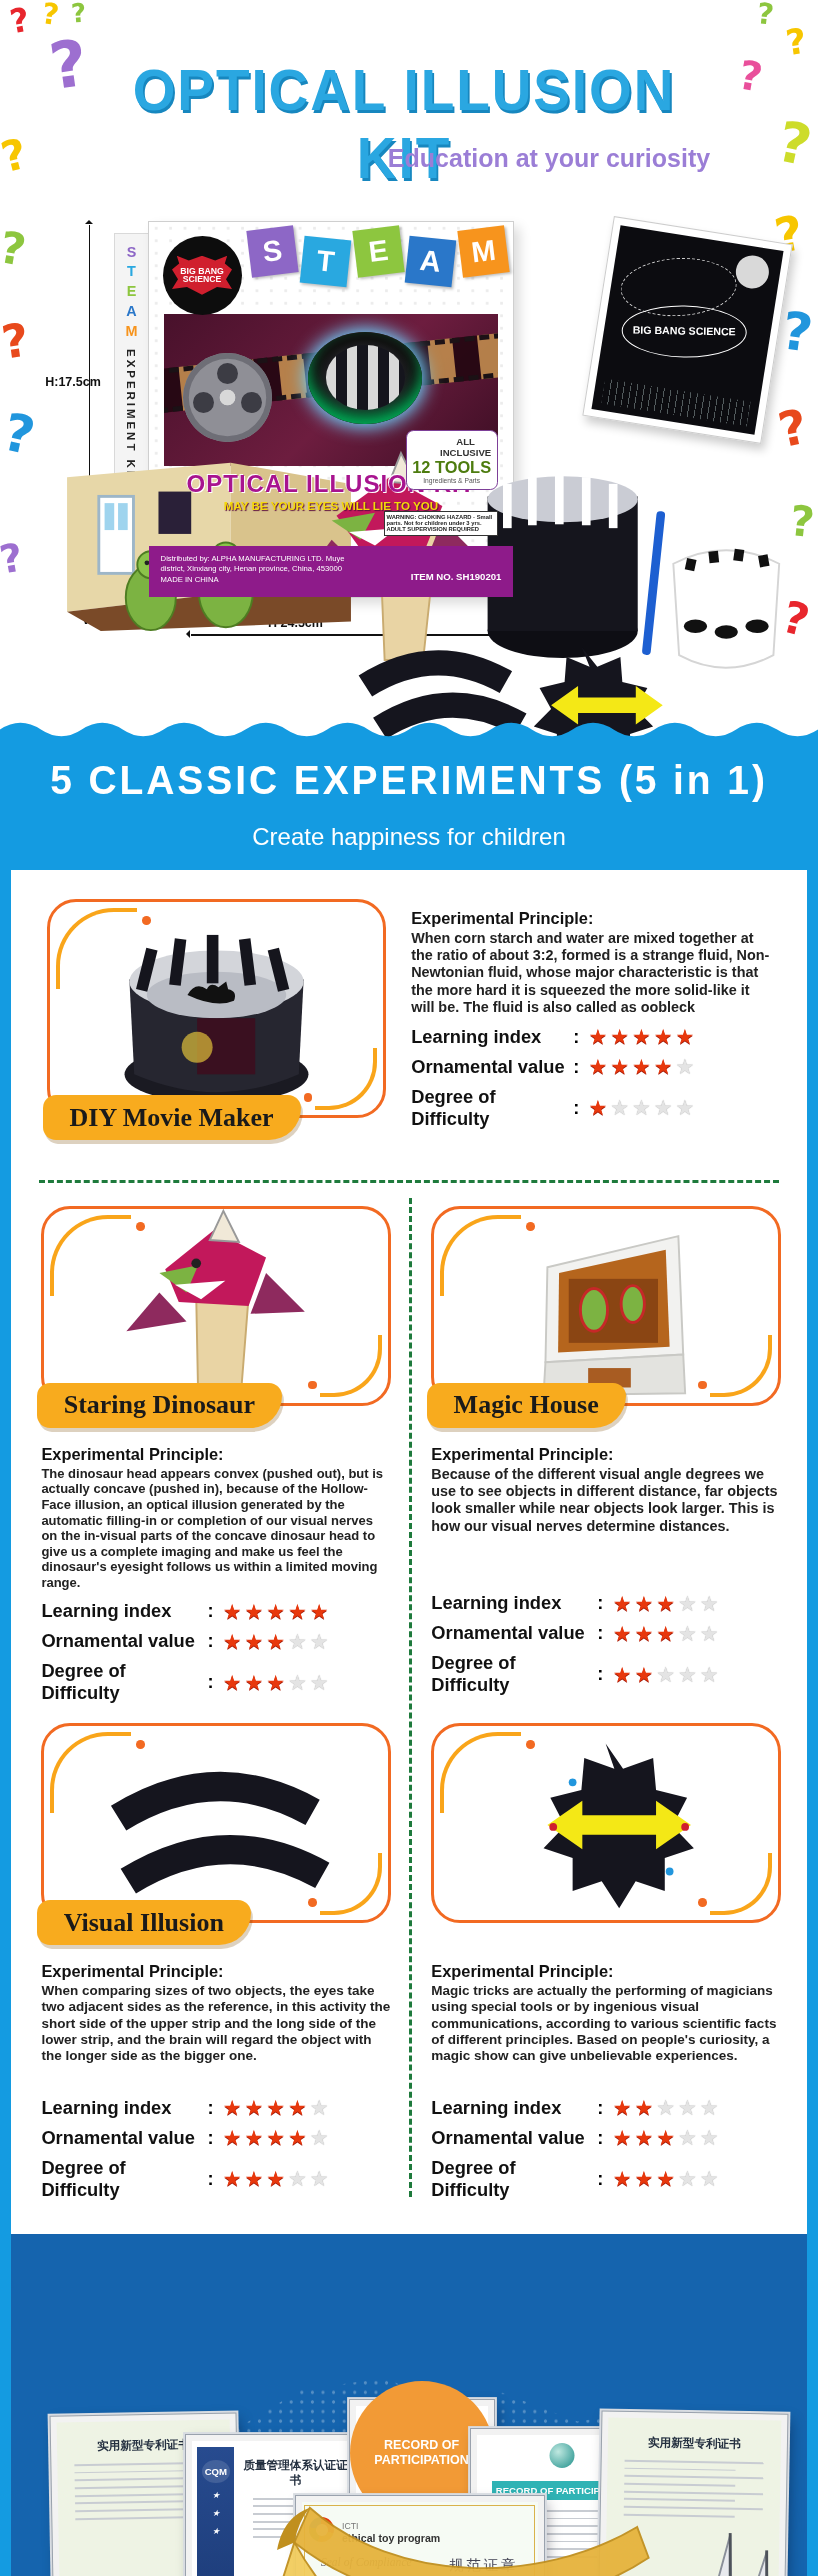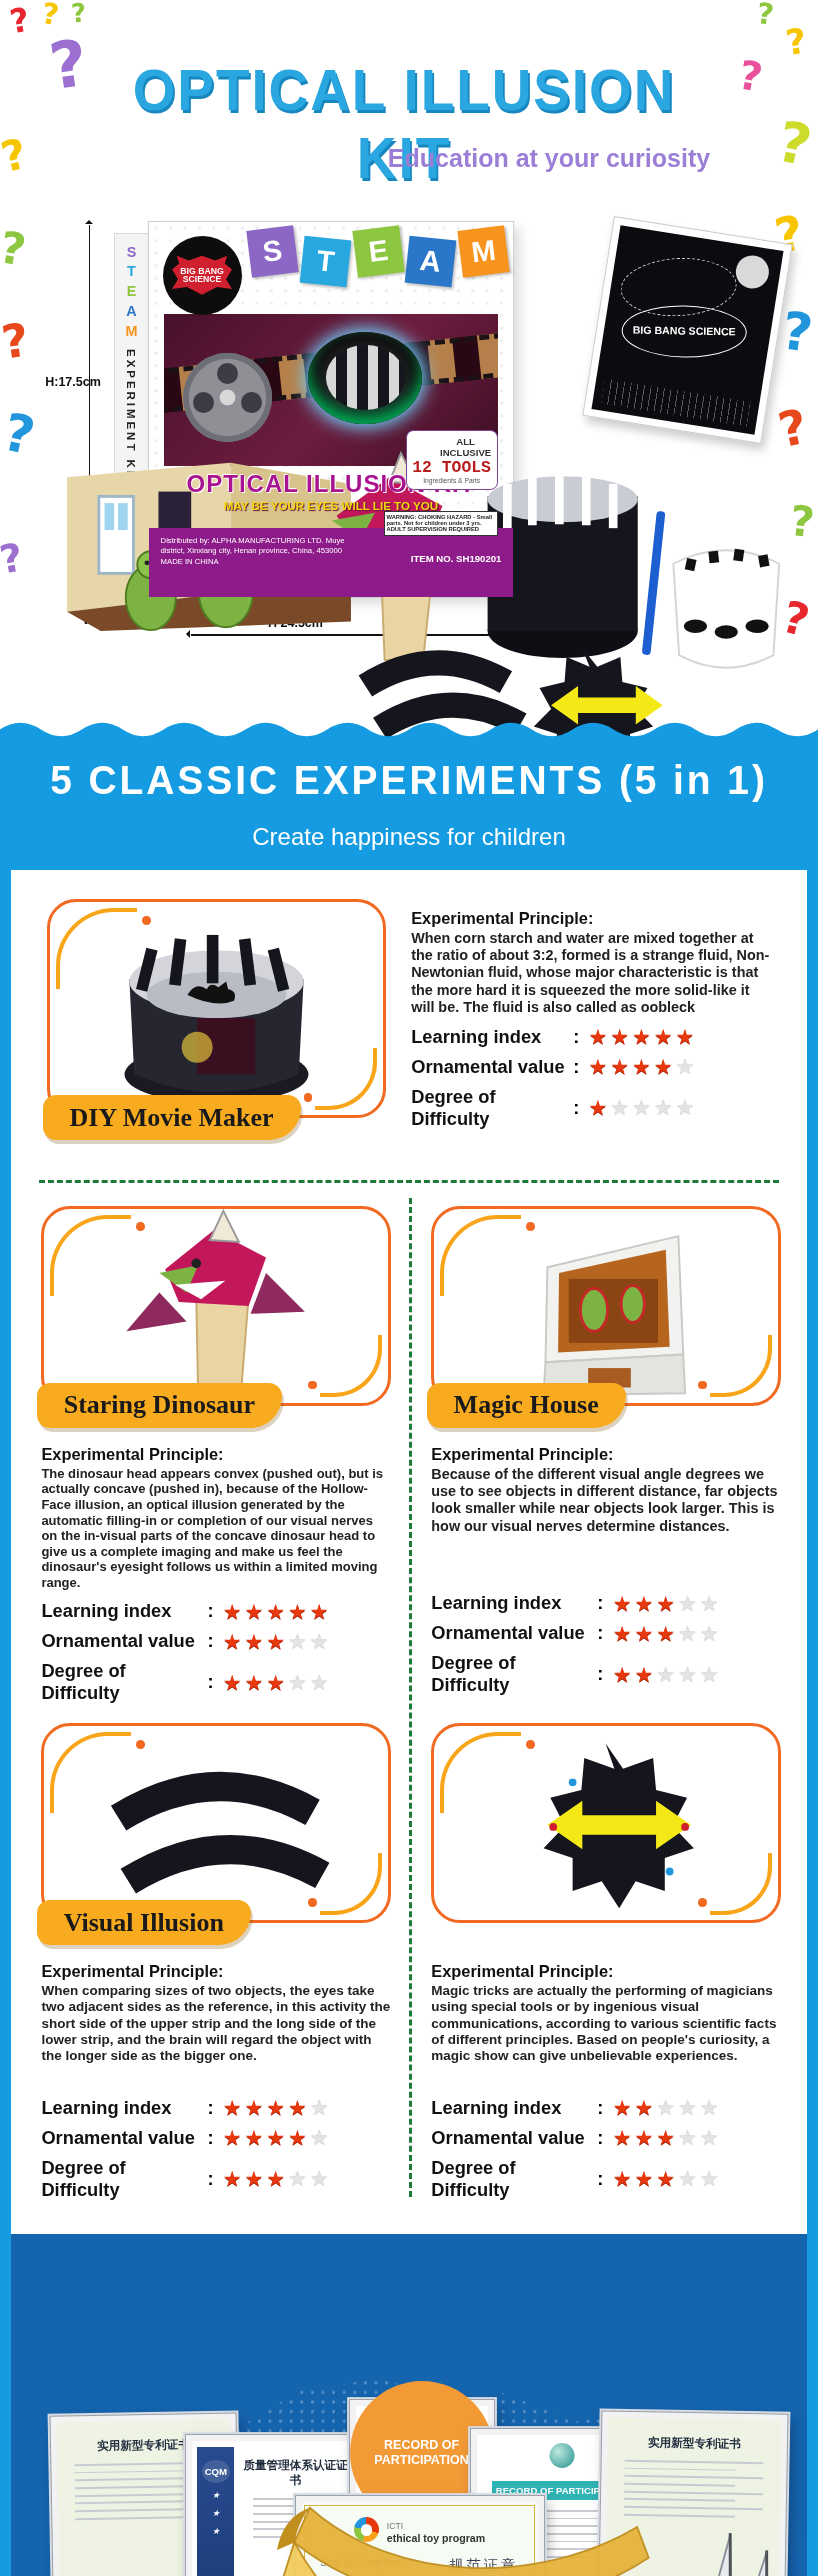--- a/index.html
+++ b/index.html
@@ -49,25 +49,25 @@
   .reel { position:absolute; top:39px; left:19px; width:89px; height:89px; border-radius:50%;
     background:radial-gradient(circle,#d8d8d8 12%,#8f8f96 13% 100%); box-shadow:inset 0 0 0 5.8px #6e6e76;}
   .reel i{ position:absolute; width:21px; height:21px; border-radius:50%; background:#3c3c44;}
   .ptitle { position:absolute; top:248px; left:0; right:0; text-align:center; font-size:24px; font-weight:900;
     color:#a8148f; letter-spacing:1px; text-shadow:1px 1px 0 #fff,-1px -1px 0 #fff; z-index:2;}
   .ptag { position:absolute; top:277px; left:0; right:0; text-align:center; font-size:11.6px; font-weight:900;
     color:#f5d90a; text-shadow:1px 1px 1px #5e103f; z-index:2;}
   .badge { position:absolute; top:208px; right:15.4px; width:92px; padding:4.8px 3.9px; background:#fff;
     border:1.9px solid #7d3f98; border-radius:7.7px; text-align:center; z-index:3;}
   .badge .b1{ font-size:9.6px; font-weight:bold; color:#333;margin-left:28px;}
-  .badge .b2{ font-size:16.4px; font-weight:900; color:#b91c1c;font-family:Liberation Mono, monospace;}
+  .badge .b2{ font-size:16.4px; font-weight:900; color:#4d7c0f;}
   .badge .b3{ font-size:6.7px; color:#555;}
   .warnbox { position:absolute; top:289px; right:15.4px; width:114px; height:25px; background:#fff;
     border:1px solid #333; font-size:5.8px; font-weight:bold; color:#222; padding:1.9px; z-index:2; overflow:hidden;}
-  .pband { position:absolute; bottom:0; left:0; right:0; height:69px; background:#8e1b8a; color:#fff;
+  .pband { position:absolute; bottom:0; left:0; right:0; height:51px; background:#8e1b8a; color:#fff;
     padding:7.7px 11.6px 5.8px; z-index:1;}
   .pband .dist { font-size:7.7px; line-height:1.35; width:202px; float:left;}
   .pband .item { font-size:9.6px; font-weight:bold; float:right; margin-top:17.3px;}
   .dim-w { position:absolute; left:7.7px; bottom:15.4px; font-size:12.5px; font-weight:bold; color:#111;}
   .dim-l { position:absolute; left:116px; bottom:5.8px; width:318px; height:1.9px; background:#111;}
   .dim-l:before,.dim-l:after{ content:""; position:absolute; top:-3.9px; border:4.8px solid transparent;}
   .dim-l:before{ left:-8.7px; border-right-color:#111;} .dim-l:after{ right:-8.7px; border-left-color:#111;}
   .dim-llab { position:absolute; left:193px; bottom:11.6px; font-size:12.5px; font-weight:bold; color:#111;}
 
   .booklet { position:absolute; top:229px; right:40px; width:181px; height:202px; transform:rotate(9deg);
@@ -155,21 +155,21 @@
     display:flex; flex-direction:column; align-items:center; padding-top:13.5px; gap:7.7px;}
   .cqm-stripe b{ color:#fff; font-size:9.6px; background:#fff2; border-radius:50%; padding:5.8px 2.9px;}
   .cqm-stripe i{ color:#fff; font-size:8.7px; }
   .orangecirc { position:absolute; left:50%; top:-25px; transform:translateX(-50%); width:144px; height:144px;
     border-radius:50%; background:#f29a36; display:flex; align-items:center; justify-content:center; text-align:center; }
   .orangecirc b { color:#fff; font-size:12.5px; line-height:1.2; }
   .tealband { margin:37px 7.7px 0; background:#2fb3b5; color:#fff; text-align:center; font-size:9.6px;
     font-weight:bold; padding:3.9px 1.9px; }
   .globe { position:absolute; top:7.7px; left:50%; transform:translateX(-50%); width:25px; height:25px;
     border-radius:50%; background:radial-gradient(circle at 35% 35%,#bfe8e0,#1e8f8a); }
-  .icti-head { display:flex; align-items:center; justify-content:center; gap:7.7px; margin-top:3.9px; }
+  .icti-head { display:flex; align-items:center; justify-content:flex-start; gap:7.7px; margin-top:3.9px; }
   .icti-logo { width:25px; height:25px; border-radius:50%; background:conic-gradient(#e8380d 0 30%,#f6a21c 30% 55%,#8dc63f 55% 78%,#2196dd 78% 100%); position:relative;}
   .icti-logo:after{content:""; position:absolute; inset:6.7px; background:#fff; border-radius:50%;}
   .icti-head .t b{ display:block; font-size:10.6px; line-height:1.05; color:#333; }
   .icti-head .t i{ font-size:8.7px; color:#777; font-style:normal;}
   .icti-body { display:flex; justify-content:space-between; padding:11.6px 11.6px 0; }
   .icti-body .soc { font-family:"Liberation Serif",serif; font-style:italic; font-size:11.6px; color:#445; }
   .icti-body .cn { font-size:14.4px; color:#445; letter-spacing:2.9px; }
   .guill { margin:9.6px auto 0; width:89px; height:89px; border-radius:50%;
     background:repeating-radial-gradient(circle,#dcead8 0 2.9px,#f3f8ef 2.9px 5.8px); opacity:.9; }
   .cert.icti { background:#f6fbf4; }

